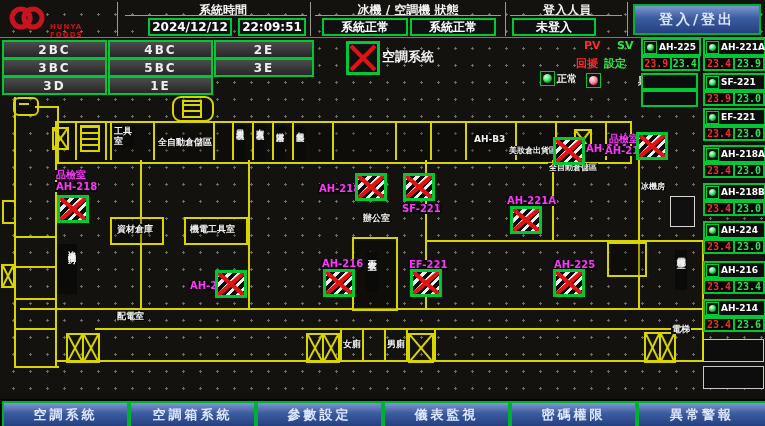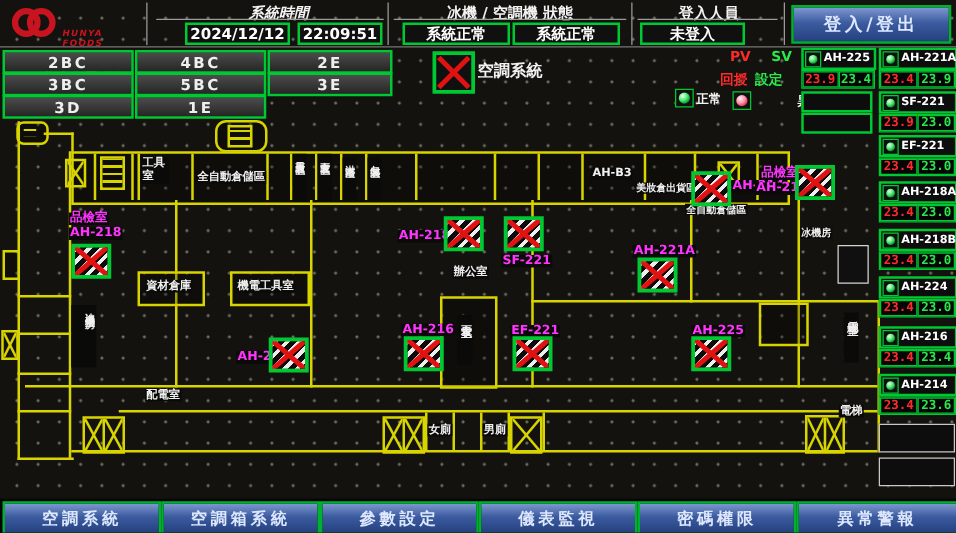--- a/index.html
+++ b/index.html
@@ -61,30 +61,30 @@
 </style>
 </head>
 <body>
 
 <div class="abs" style="left:8px;top:2px;width:108px;height:34px;">
   <svg width="38" height="32">
     <circle cx="13" cy="16" r="9" fill="none" stroke="#c81420" stroke-width="5"></circle>
     <circle cx="25" cy="16" r="9" fill="none" stroke="#c81420" stroke-width="5"></circle>
   </svg>
   <span class="logo-title" style="left:24px;top:3px;margin-top:43px;">宏亞食品</span>
-  <span class="logo-sub" style="left:42px;top:21px;font-style:italic;">HUNYA FOODS</span>
+  <span class="logo-sub" style="left:42px;top:21px;">HUNYA FOODS</span>
 </div>
 
 <div class="hline" style="left:117px;top:2px;width:1px;height:34px;"></div>
 <div class="hline" style="left:310px;top:2px;width:1px;height:34px;"></div>
 <div class="hline" style="left:505px;top:2px;width:1px;height:34px;"></div>
 <div class="hline" style="left:627px;top:2px;width:1px;height:34px;"></div>
 <div class="hline" style="left:0;top:37px;width:765px;height:1px;background:#777;"></div>
 
-<span class="sec-title" style="left:138px;top:2px;width:170px;font-style:italic;">系統時間</span>
+<span class="sec-title" style="left:138px;top:2px;width:170px;">系統時間</span>
 <div class="hline" style="left:125px;top:15px;width:182px;height:1px;"></div>
 <div class="gbox" style="left:148px;top:18px;width:80px;height:14px;">2024/12/12</div>
 <div class="gbox" style="left:238px;top:18px;width:64px;height:14px;">22:09:51</div>
 
 <span class="sec-title" style="left:318px;top:2px;width:180px;">冰機 / 空調機 狀態</span>
 <div class="hline" style="left:315px;top:15px;width:186px;height:1px;"></div>
 <div class="gbox" style="left:322px;top:18px;width:82px;height:14px;">系統正常</div>
 <div class="gbox" style="left:410px;top:18px;width:82px;height:14px;">系統正常</div>
 
 <span class="sec-title" style="left:512px;top:2px;width:110px;">登入人員</span>

